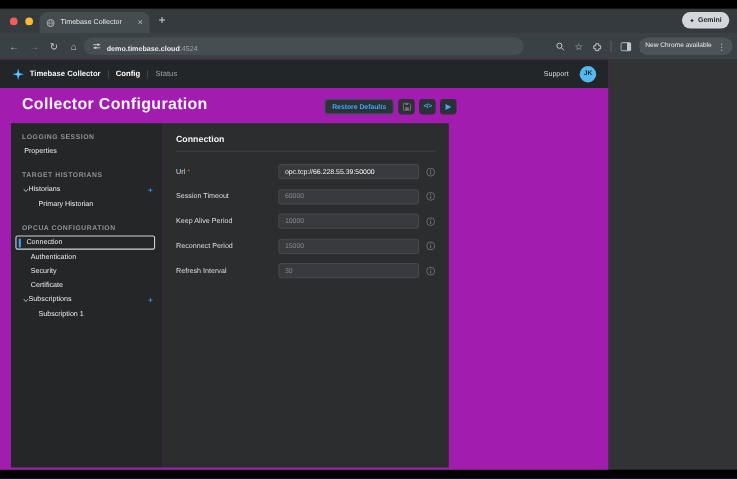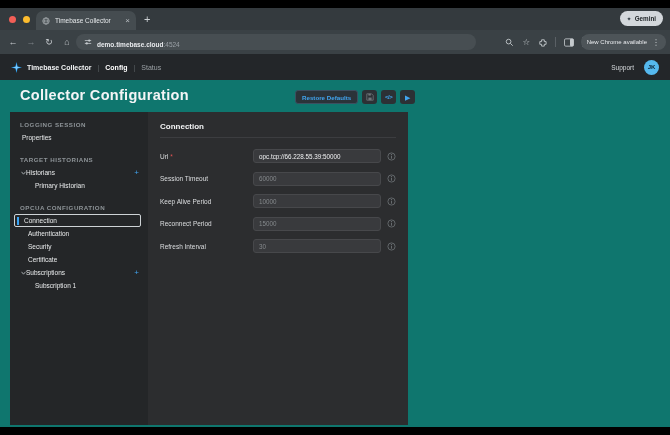--- a/index.html
+++ b/index.html
@@ -34,21 +34,21 @@
   .tb-right { position:absolute; right:66px; top:0; height:24px; display:flex; align-items:center; gap:8px; }
   .tb-div { width:1px; height:10px; background:#5a6065; }
   .tb-avatar { width:13px; height:13px; border-radius:50%;
     background:radial-gradient(circle at 50% 40%, #a5593a 0 40%, #6b3320 75%, #4c2315); }
   .chrome-pill { position:absolute; right:4px; top:4px; height:16px; border-radius:8px; background:#4d5458;
     display:flex; align-items:center; gap:5px; padding:0 6px; }
   .chrome-pill .cp-tx { font-size:6px; color:#e8eaed; }
   .chrome-pill .cp-menu { font-size:8px; color:#cdd2d6; }
 
   
-  .app { position:absolute; left:0; top:46px; width:670px; height:373px; background:#0f766e; }
+  .app { position:absolute; left:0; top:46px; width:553px; height:373px; background:#a21caf; }
   .app-header { height:26px; background:#232629; display:flex; align-items:center; padding:0 11px; }
   .brand { font-size:7px; font-weight:bold; color:#f1f3f4; margin-left:5px; }
   .hsep { font-size:7px; color:#5c6165; margin:0 6px; }
   .nav-item { font-size:7px; color:#9ba1a5; }
   .nav-item.active { color:#ffffff; font-weight:bold; }
   .app-header .spacer { flex:1; }
   .support { font-size:6.5px; color:#d5d9dc; margin-right:10px; }
   .jk-avatar { width:15px; height:15px; border-radius:50%; background:#55b9ee; color:#0d2637;
     font-size:6px; font-weight:bold; display:flex; align-items:center; justify-content:center; }
 

